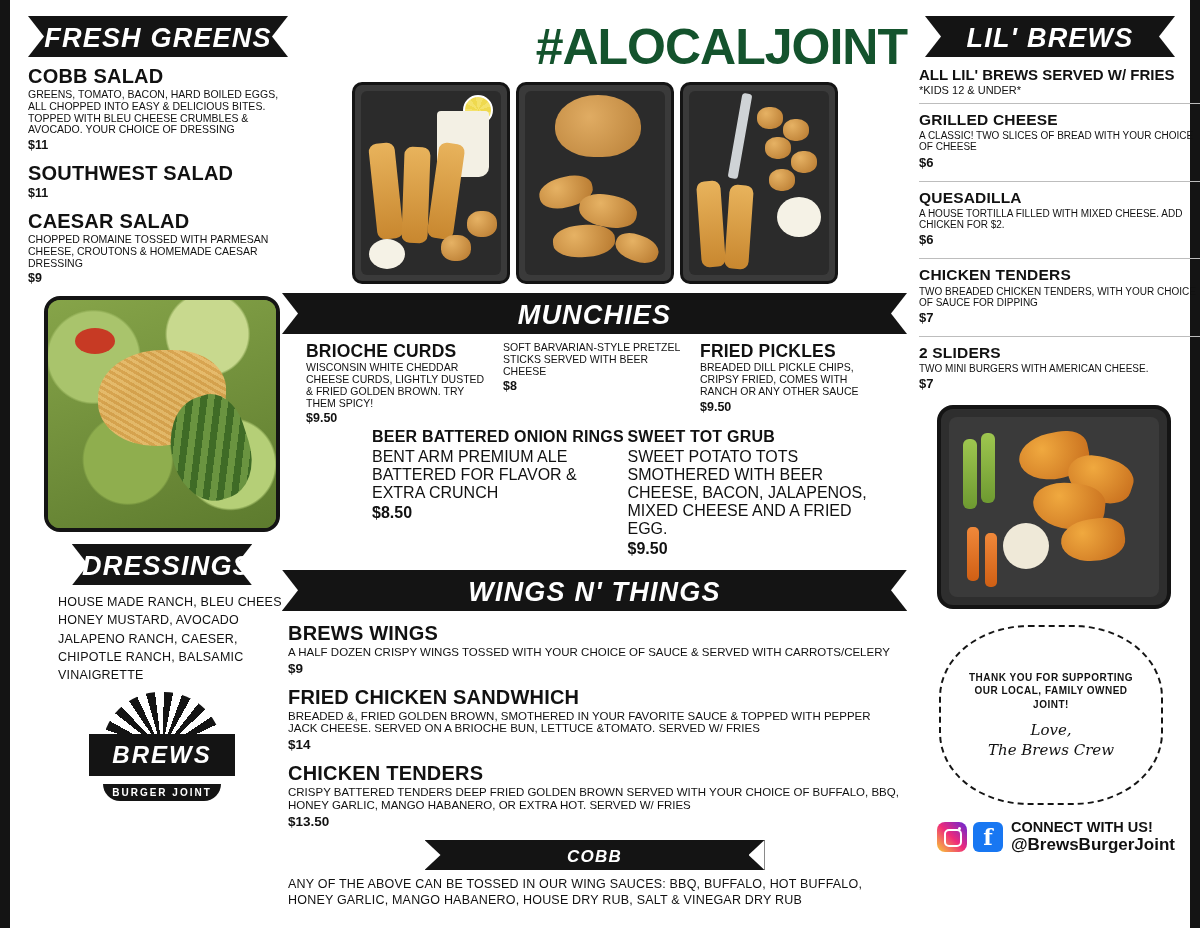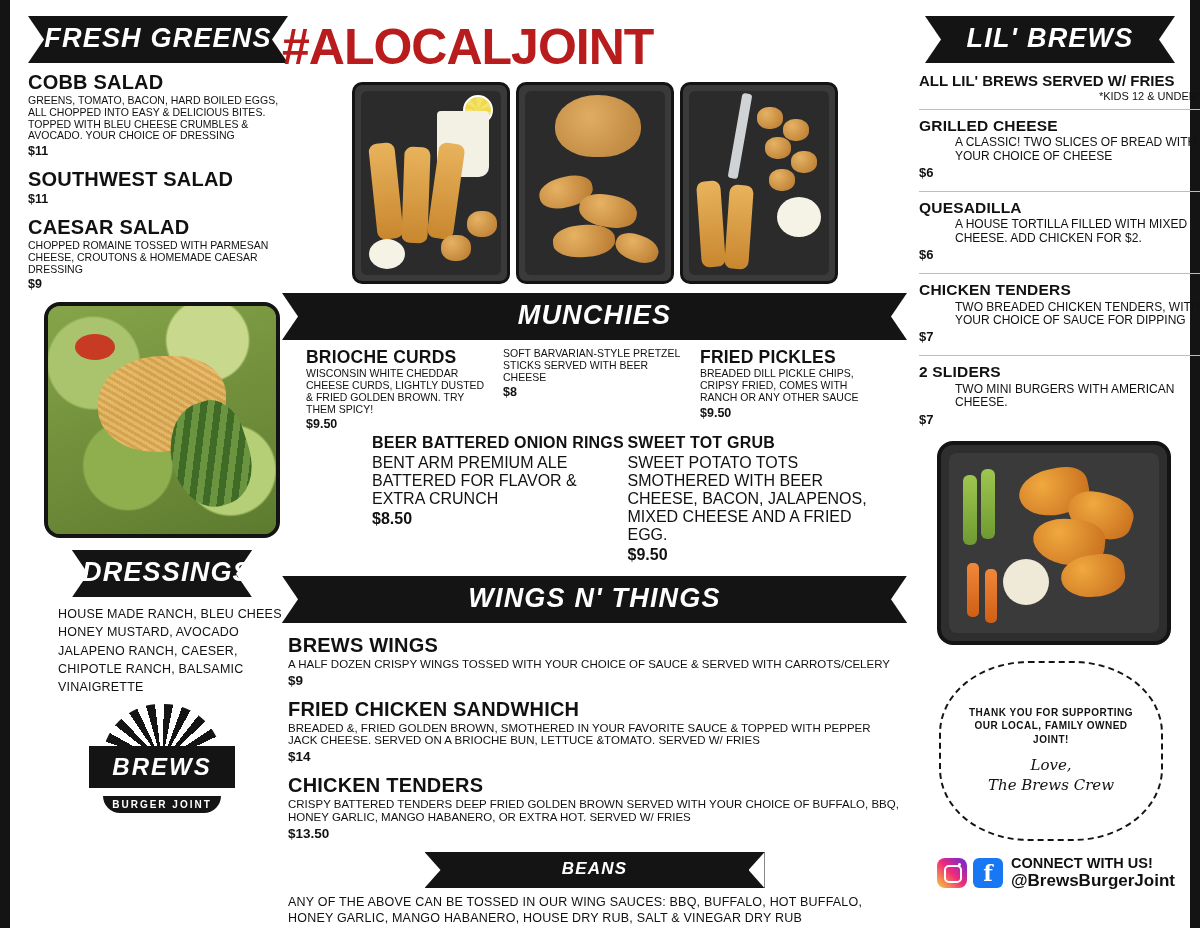--- a/index.html
+++ b/index.html
@@ -30,21 +30,21 @@
   .ribbon {
     position: relative;
     display: block;
   }
   .ribbon .rib-body {
     background: #141414;
     color: #fff;
     text-align: center;
     font-weight: bold;
     font-style: italic;
-    padding: 7px 10px 9px 10px;
+    padding: 7px 10px 3px 10px;
     letter-spacing: 1.2px;
   }
   .ribbon .notch-l, .ribbon .notch-r {
     position: absolute;
     top: 0;
     bottom: 0;
     width: 16px;
     background: #fff;
   }
   .notch-l { left: 0; clip-path: polygon(0 0, 100% 50%, 0 100%); }
@@ -136,21 +136,21 @@
     background: #141414; color: #fff; font-weight: bold;
     letter-spacing: 2px; text-align: center;
   }
   .brews-logo .bar.mid { top: 42px; width: 146px; padding: 7px 0; font-size: 24px; font-style: italic;}
   .brews-logo .bar.bot { top: 92px; width: 118px; padding: 3px 0; font-size: 10px; border-radius: 0 0 20px 20px;}
 
   
   #center { left: 272px; top: 14px; width: 625px; }
   .brand-title {
     font-size: 50px; font-weight: bold; letter-spacing: -1px;
-    text-align: left; color: #b91c1c; margin: 4px 0 6px 0;
+    text-align: right; color: #14532d; margin: 4px 0 6px 0;
   }
   .photo-strip {
     display: flex; gap: 6px; justify-content: center;
   }
   .photo-strip .ph {
     width: 152px; height: 196px; border-radius: 10px;
     border: 3px solid #141414; overflow: hidden; position: relative;
     background: #3a3a3a;
   }
   .ph .tray { position: absolute; inset: 6px; border-radius: 6px; background: #2b2b2b; }
@@ -199,25 +199,25 @@
   .sauce-text {
     font-size: 12.5px; line-height: 1.3; text-transform: uppercase;
     padding: 0 6px; letter-spacing: .2px;
   }
 
   
   #right { left: 909px; top: 16px; width: 282px; }
   #right .head-ribbon { width: 250px; margin: 0 0 9px 6px; }
   #right .rib-body { font-size: 27px; }
   #right .item-title { font-size: 15.5px; }
-  #right .item-desc { font-size: 12px; margin-left: 36px; }
+  #right .item-desc { font-size: 10px; }
   #right .item-price { font-size: 13px; }
   .rule { height: 1px; background: #bdbdbd; margin: 7px 0 8px 0; }
   .kids-note { font-size: 15px; font-weight: bold; text-transform: uppercase; margin: 0; }
-  .kids-sub { font-size: 11px; text-transform: uppercase; margin: 1px 0 0 0; text-align: right; }
+  .kids-sub { font-size: 11px; text-transform: uppercase; margin: 1px 0 0 0; }
 
   .wing-photo {
     width: 226px; height: 196px; border-radius: 16px; border: 4px solid #141414;
     margin: 14px 0 0 18px; position: relative; overflow: hidden;
     background: #2e2e2e;
   }
   .wing-photo .wbasket { position: absolute; inset: 8px; border-radius: 8px; background: #3a3a3a; }
   .wing-photo .wing {
     position: absolute; background: radial-gradient(circle at 35% 30%, #f0a93f, #c4691a);
     border-radius: 50% 40% 45% 55%;
@@ -413,21 +413,21 @@
         <div class="item-price">$14</div>
       </div>
       <div class="item">
         <div class="item-title">CHICKEN TENDERS</div>
         <div class="item-desc">CRISPY BATTERED TENDERS DEEP FRIED GOLDEN BROWN SERVED WITH YOUR CHOICE OF  BUFFALO, BBQ, HONEY GARLIC, MANGO HABANERO, OR EXTRA HOT. SERVED W/ FRIES</div>
         <div class="item-price">$13.50</div>
       </div>
     </div>
 
     <div class="ribbon sauce-ribbon">
-      <div class="rib-body">BEANS</div>
+      <div class="rib-body">COBB</div>
       <div class="notch-l"></div>
       <div class="notch-r"></div>
     </div>
     <div class="sauce-text">ANY OF THE ABOVE CAN BE TOSSED IN OUR WING SAUCES: BBQ, BUFFALO, HOT BUFFALO, HONEY GARLIC, MANGO HABANERO, HOUSE DRY RUB, SALT &amp; VINEGAR DRY RUB</div>
 
   </div>
 
   <div class="col" id="right">
 
     <div class="ribbon head-ribbon">

